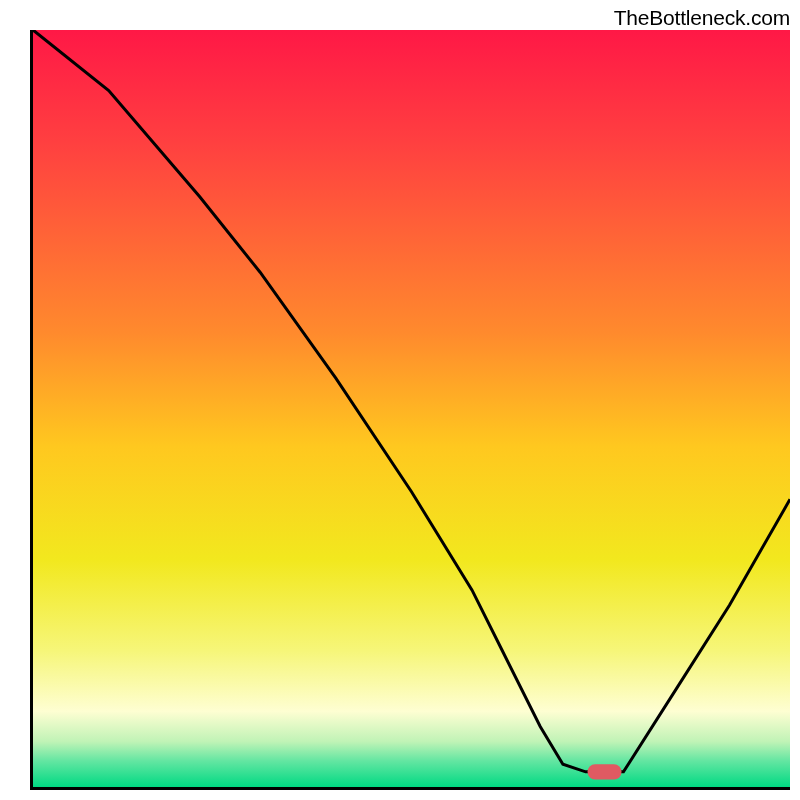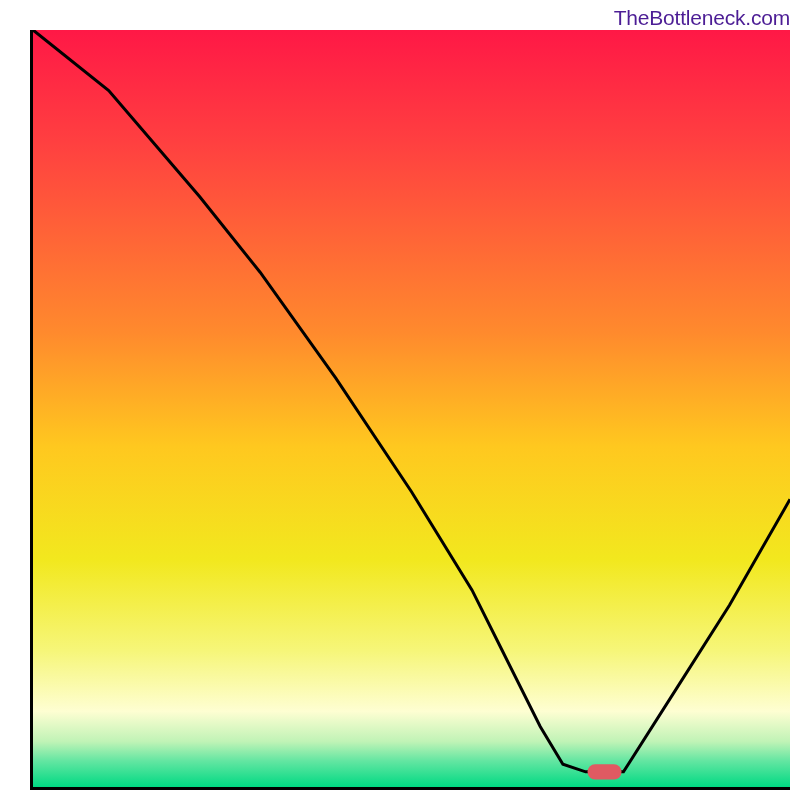--- a/index.html
+++ b/index.html
@@ -11,21 +11,21 @@
     font-family: Arial, Helvetica, sans-serif;
     overflow: hidden;
     position: relative;
   }
   .watermark {
     position: absolute;
     top: 6px;
     right: 10px;
     font-size: 21px;
     font-weight: 500;
-    color: #4c1d95;
+    color: #000000;
     z-index: 100;
     letter-spacing: -0.2px;
   }
   .plot-frame {
     position: absolute;
     left: 30px;
     top: 30px;
     width: 760px;
     height: 760px;
     border-left: 3px solid #000;

